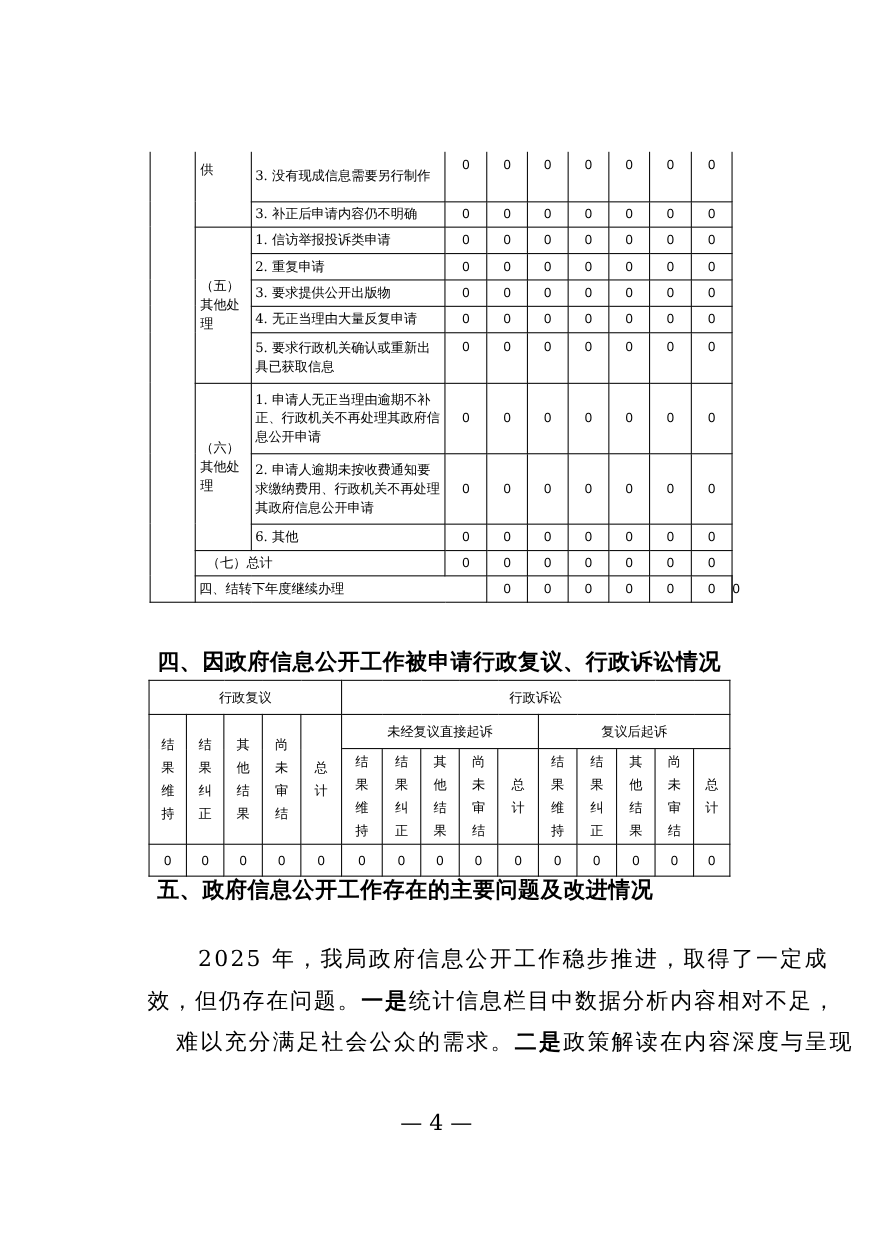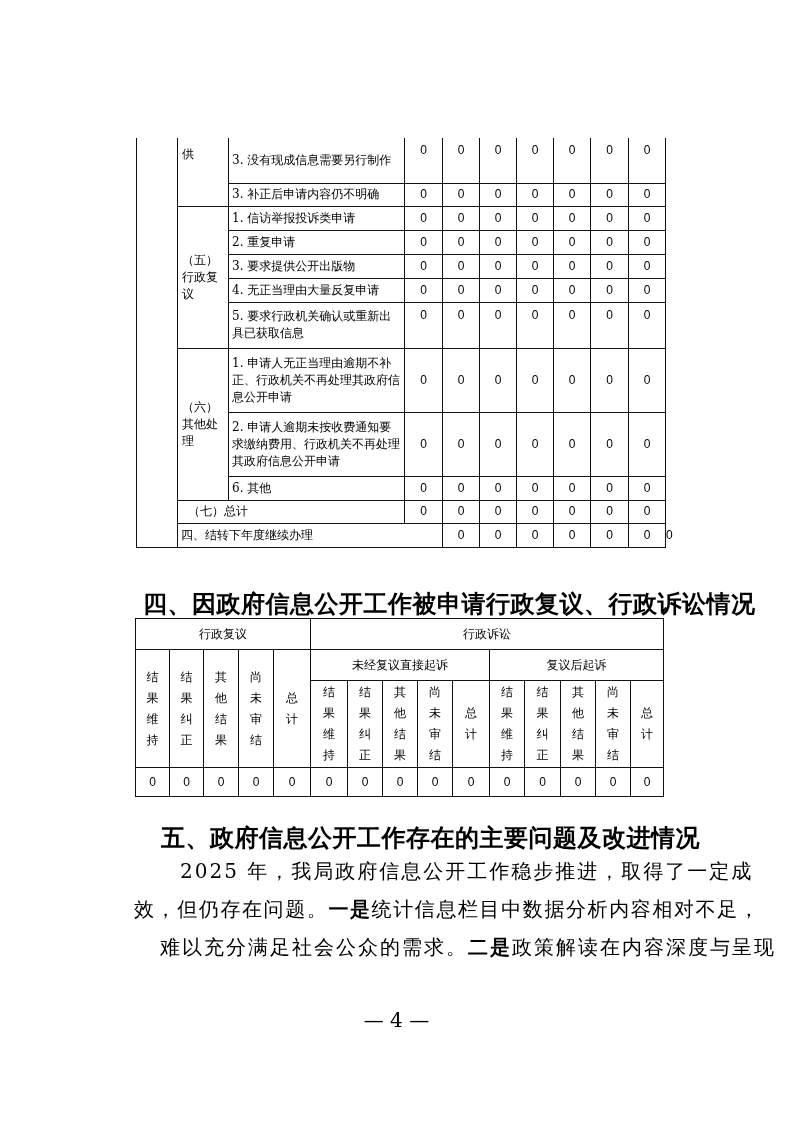--- a/index.html
+++ b/index.html
@@ -8,21 +8,21 @@
   .abs { position: absolute; }
   table { border-collapse: collapse; table-layout: fixed; }
   td { border: 1.3px solid #111; padding: 0; font-size: 12px; line-height: 17px; vertical-align: middle; }
   .num { text-align: center; font-family: "Liberation Sans", "DejaVu Sans", sans-serif; font-size: 12px; }
   .num.top { vertical-align: top; padding-top: 4px; }
   .lbl { padding: 2px 3px; text-align: left; }
   .grp { padding: 2px 4px; vertical-align: middle; }
   .grp.top { vertical-align: top; padding-top: 8px; }
   .vert { text-align: center; line-height: 21px; font-size: 12px; }
   .hdr { text-align: center; font-size: 12px; height: 30px; }
-  h2 { margin: 0; font-family: Liberation Sans, sans-serif; font-weight: bold; font-size: 24px; letter-spacing: 0.5px; }
+  h2 { margin: 0; font-family: Liberation Sans, sans-serif; font-weight: bold; font-size: 20px; letter-spacing: 0.5px; }
   .para { font-size: 20px; line-height: 38px; letter-spacing: 2px; margin: 0; white-space: nowrap; }
   .para b { font-family: "DejaVu Sans", sans-serif; }
   .pagenum { font-size: 20px; text-align: center; width: 793px; }
   
   .t1 tr:first-child td { border-top: none; }
 </style>
 </head>
 <body>
 
 <table class="abs t1" style="left:136px; top:138px; width:529px;">
@@ -55,21 +55,21 @@
         <td class="lbl">3. 补正后申请内容仍不明确</td>
         <td class="num">0</td>
         <td class="num">0</td>
         <td class="num">0</td>
         <td class="num">0</td>
         <td class="num">0</td>
         <td class="num">0</td>
         <td class="num">0</td>
       </tr>
       <tr style="height:24px">
-        <td rowspan="5" class="grp">（五）行政复议</td>
+        <td rowspan="5" class="grp">（五）其他处理</td>
         <td class="lbl">1. 信访举报投诉类申请</td>
         <td class="num">0</td>
         <td class="num">0</td>
         <td class="num">0</td>
         <td class="num">0</td>
         <td class="num">0</td>
         <td class="num">0</td>
         <td class="num">0</td>
       </tr>
       <tr style="height:24px">
@@ -225,18 +225,18 @@
         <td class="num">0</td>
         <td class="num">0</td>
         <td class="num">0</td>
         <td class="num">0</td>
         <td class="num">0</td>
         <td class="num">0</td>
       </tr>
 </tbody>
   </table>
 
-<h2 class="abs" style="left:143px; top:822px;margin-left:18px;">五、政府信息公开工作存在的主要问题及改进情况</h2>
+<h2 class="abs" style="left:143px; top:795px;">五、政府信息公开工作存在的主要问题及改进情况</h2>
 <p class="abs para" style="left:180px; top:852px;">2025 年，我局政府信息公开工作稳步推进，取得了一定成</p>
 <p class="abs para" style="left:134px; top:890px; letter-spacing:1.6px;"><span>效，但仍存在问题。</span><b>一是</b><span>统计信息栏目中数据分析内容相对不足，</span></p>
 <p class="abs para" style="left:134px; top:928px;margin-left:26px;"><span>难以充分满足社会公众的需求。</span><b>二是</b><span>政策解读在内容深度与呈现</span></p>
 
 <div class="abs pagenum" style="left:0; top:1008px;">— 4 —</div>
 
 </body></html>

